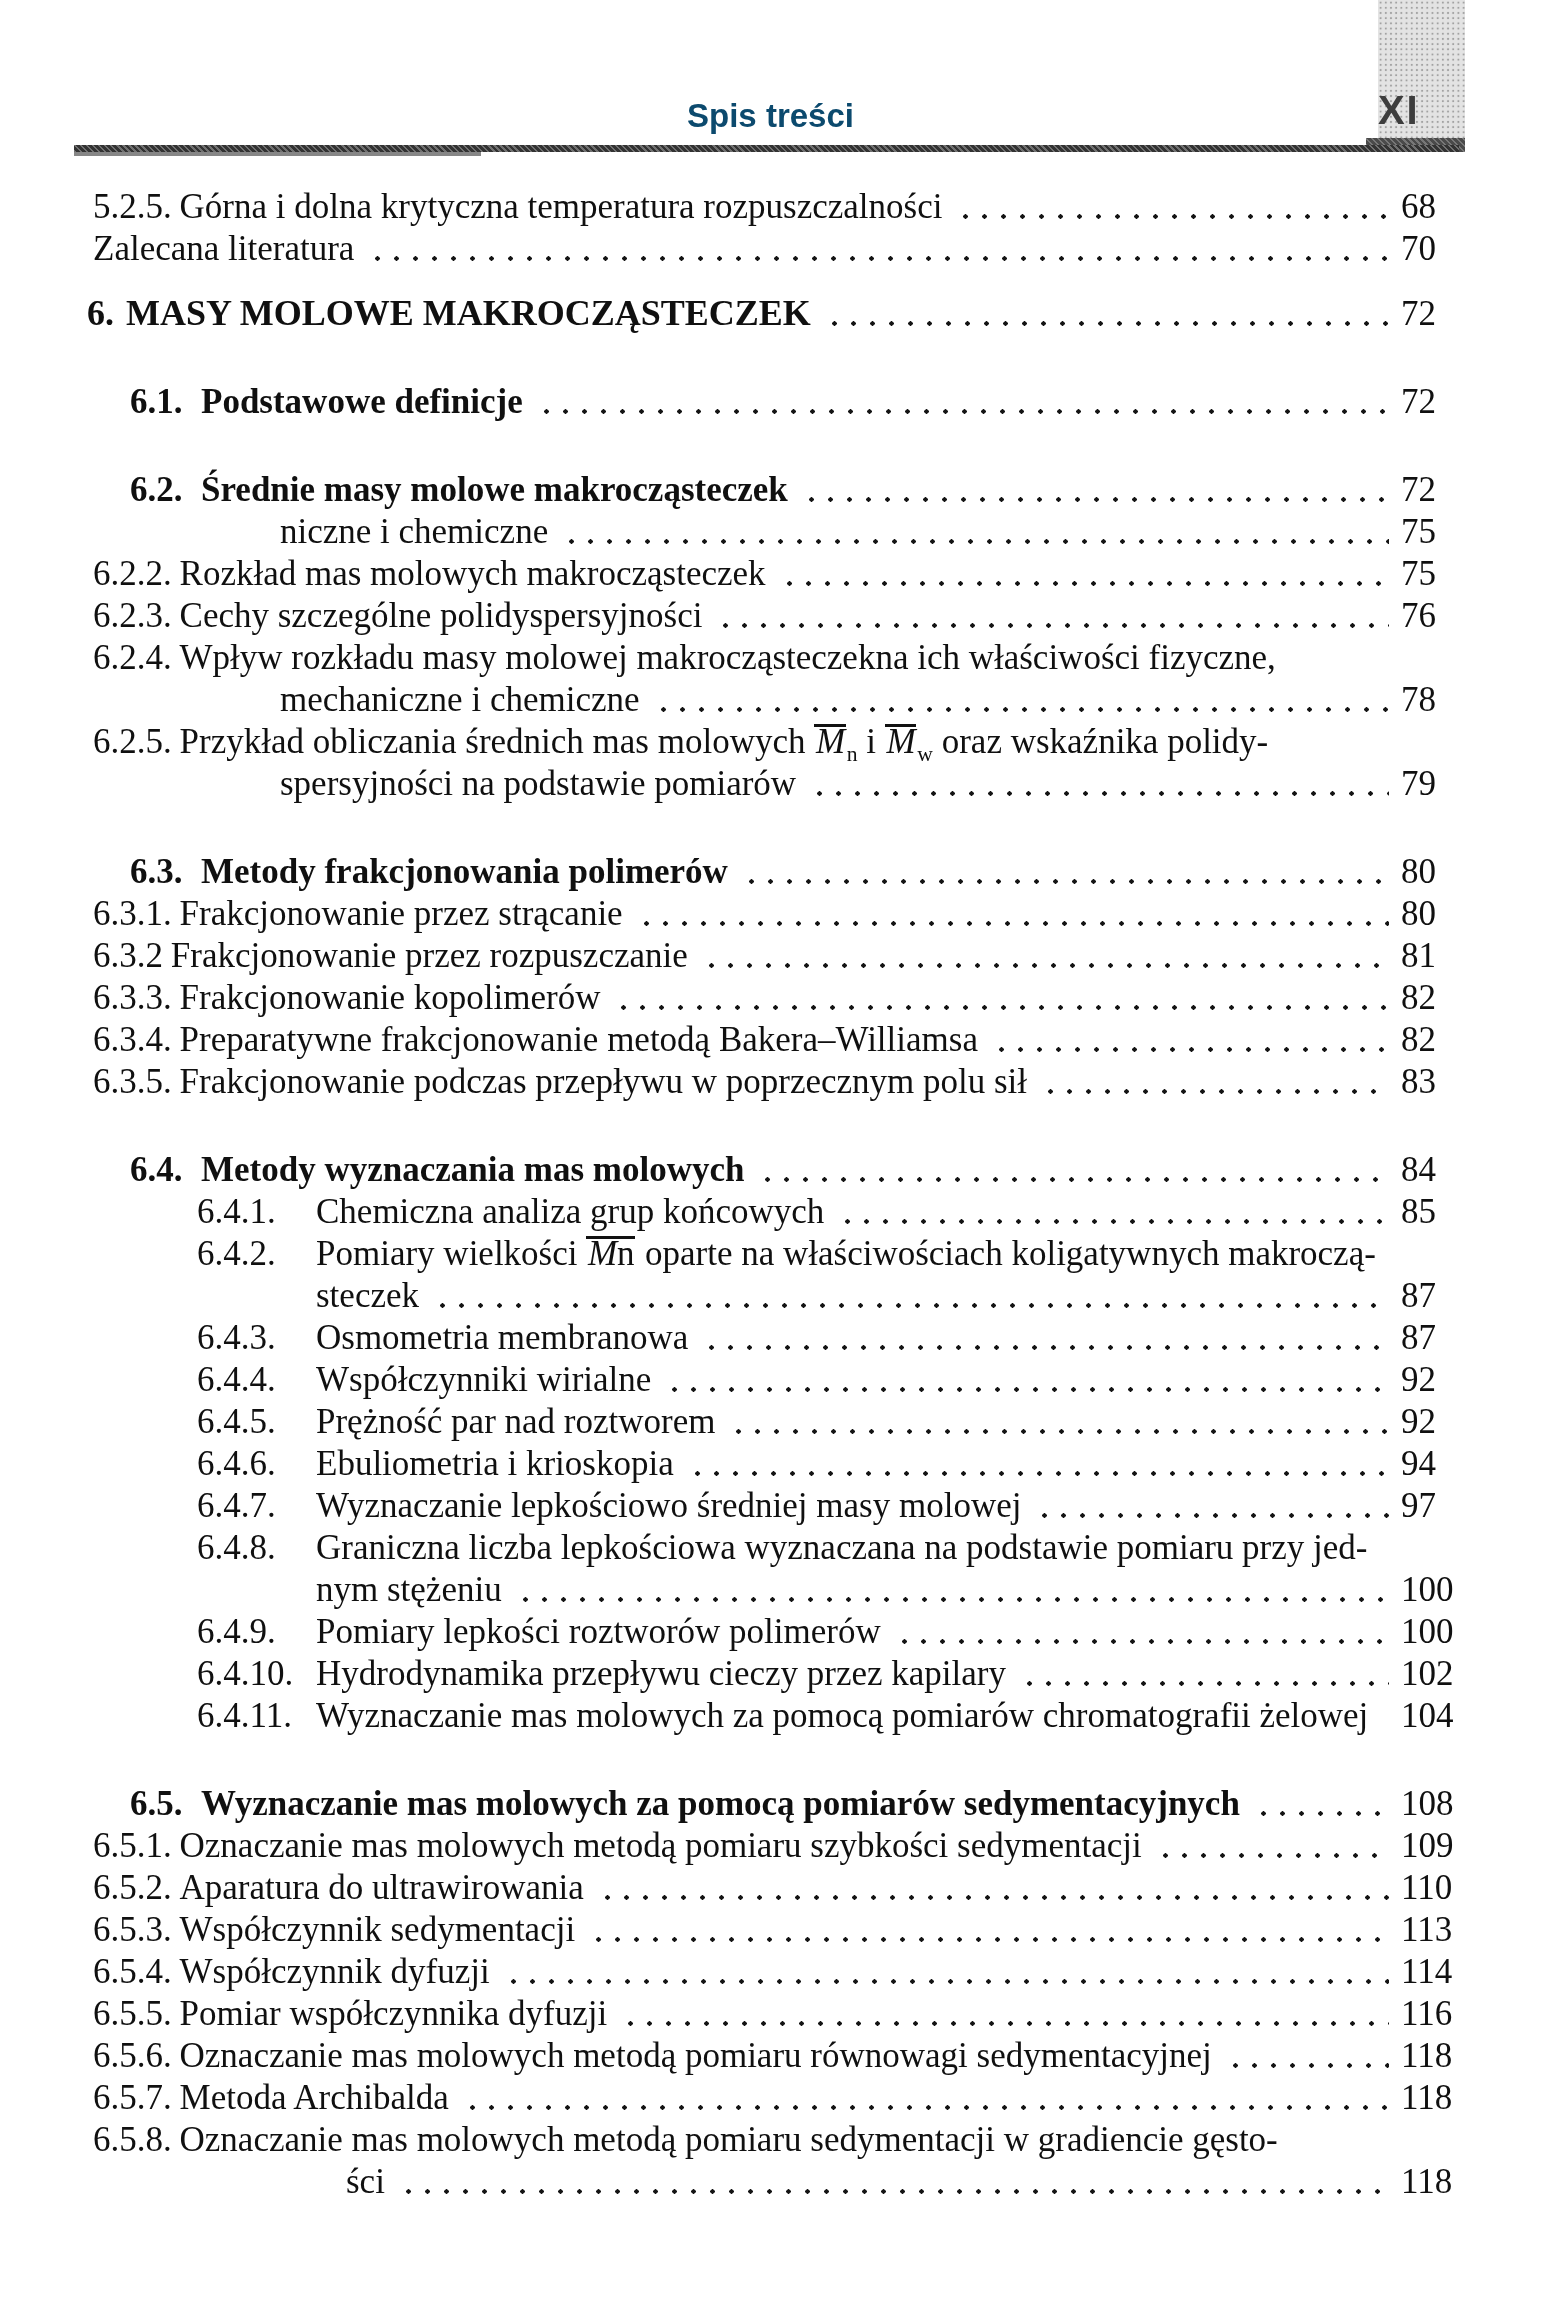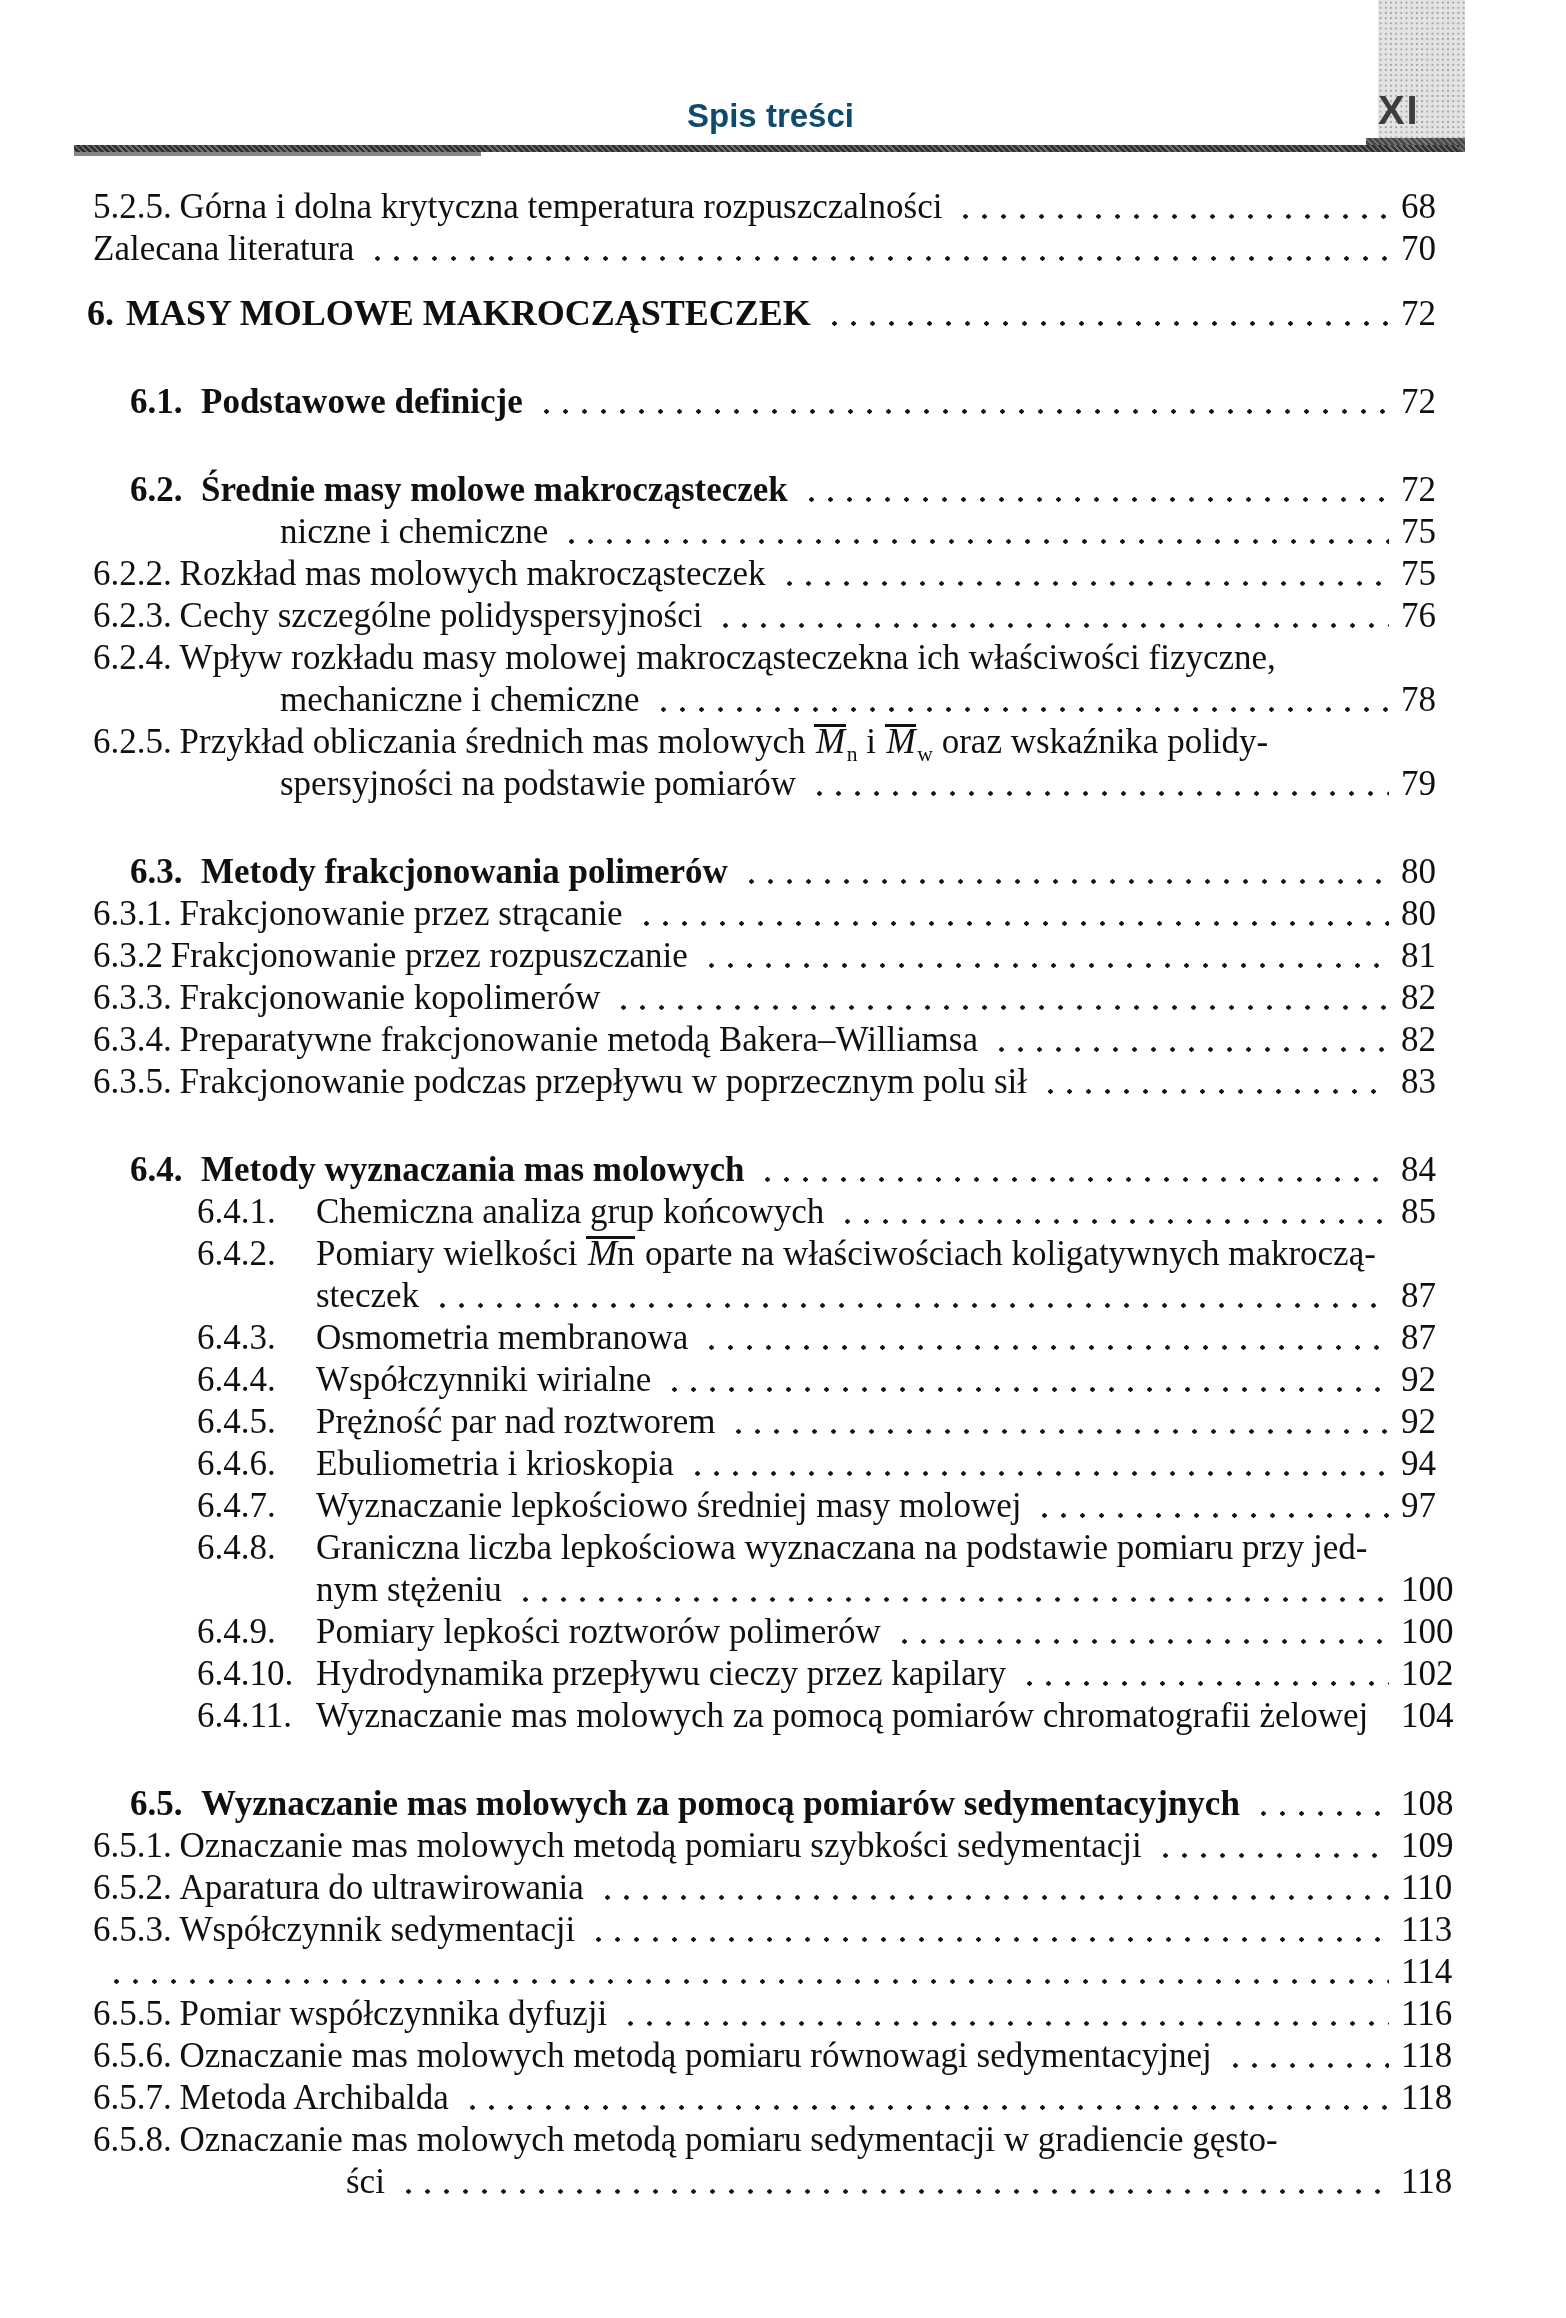--- a/index.html
+++ b/index.html
@@ -266,20 +266,21 @@
         <span class="text"><span class="num">6.5.2.</span>Aparatura do ultrawirowania</span>
         <span class="dots"></span>
         <span class="page-num">110</span>
       </div>
       <div class="row lvl-sub">
         <span class="text"><span class="num">6.5.3.</span>Współczynnik sedymentacji</span>
         <span class="dots"></span>
         <span class="page-num">113</span>
       </div>
       <div class="row lvl-sub">
+        <span class="text"><span class="num">6.5.4.</span>Współczynnik dyfuzji</span>
         <span class="dots"></span>
         <span class="page-num">114</span>
       </div>
       <div class="row lvl-sub">
         <span class="text"><span class="num">6.5.5.</span>Pomiar współczynnika dyfuzji</span>
         <span class="dots"></span>
         <span class="page-num">116</span>
       </div>
       <div class="row lvl-sub">
         <span class="text"><span class="num">6.5.6.</span>Oznaczanie mas molowych metodą pomiaru równowagi sedymentacyjnej</span>

